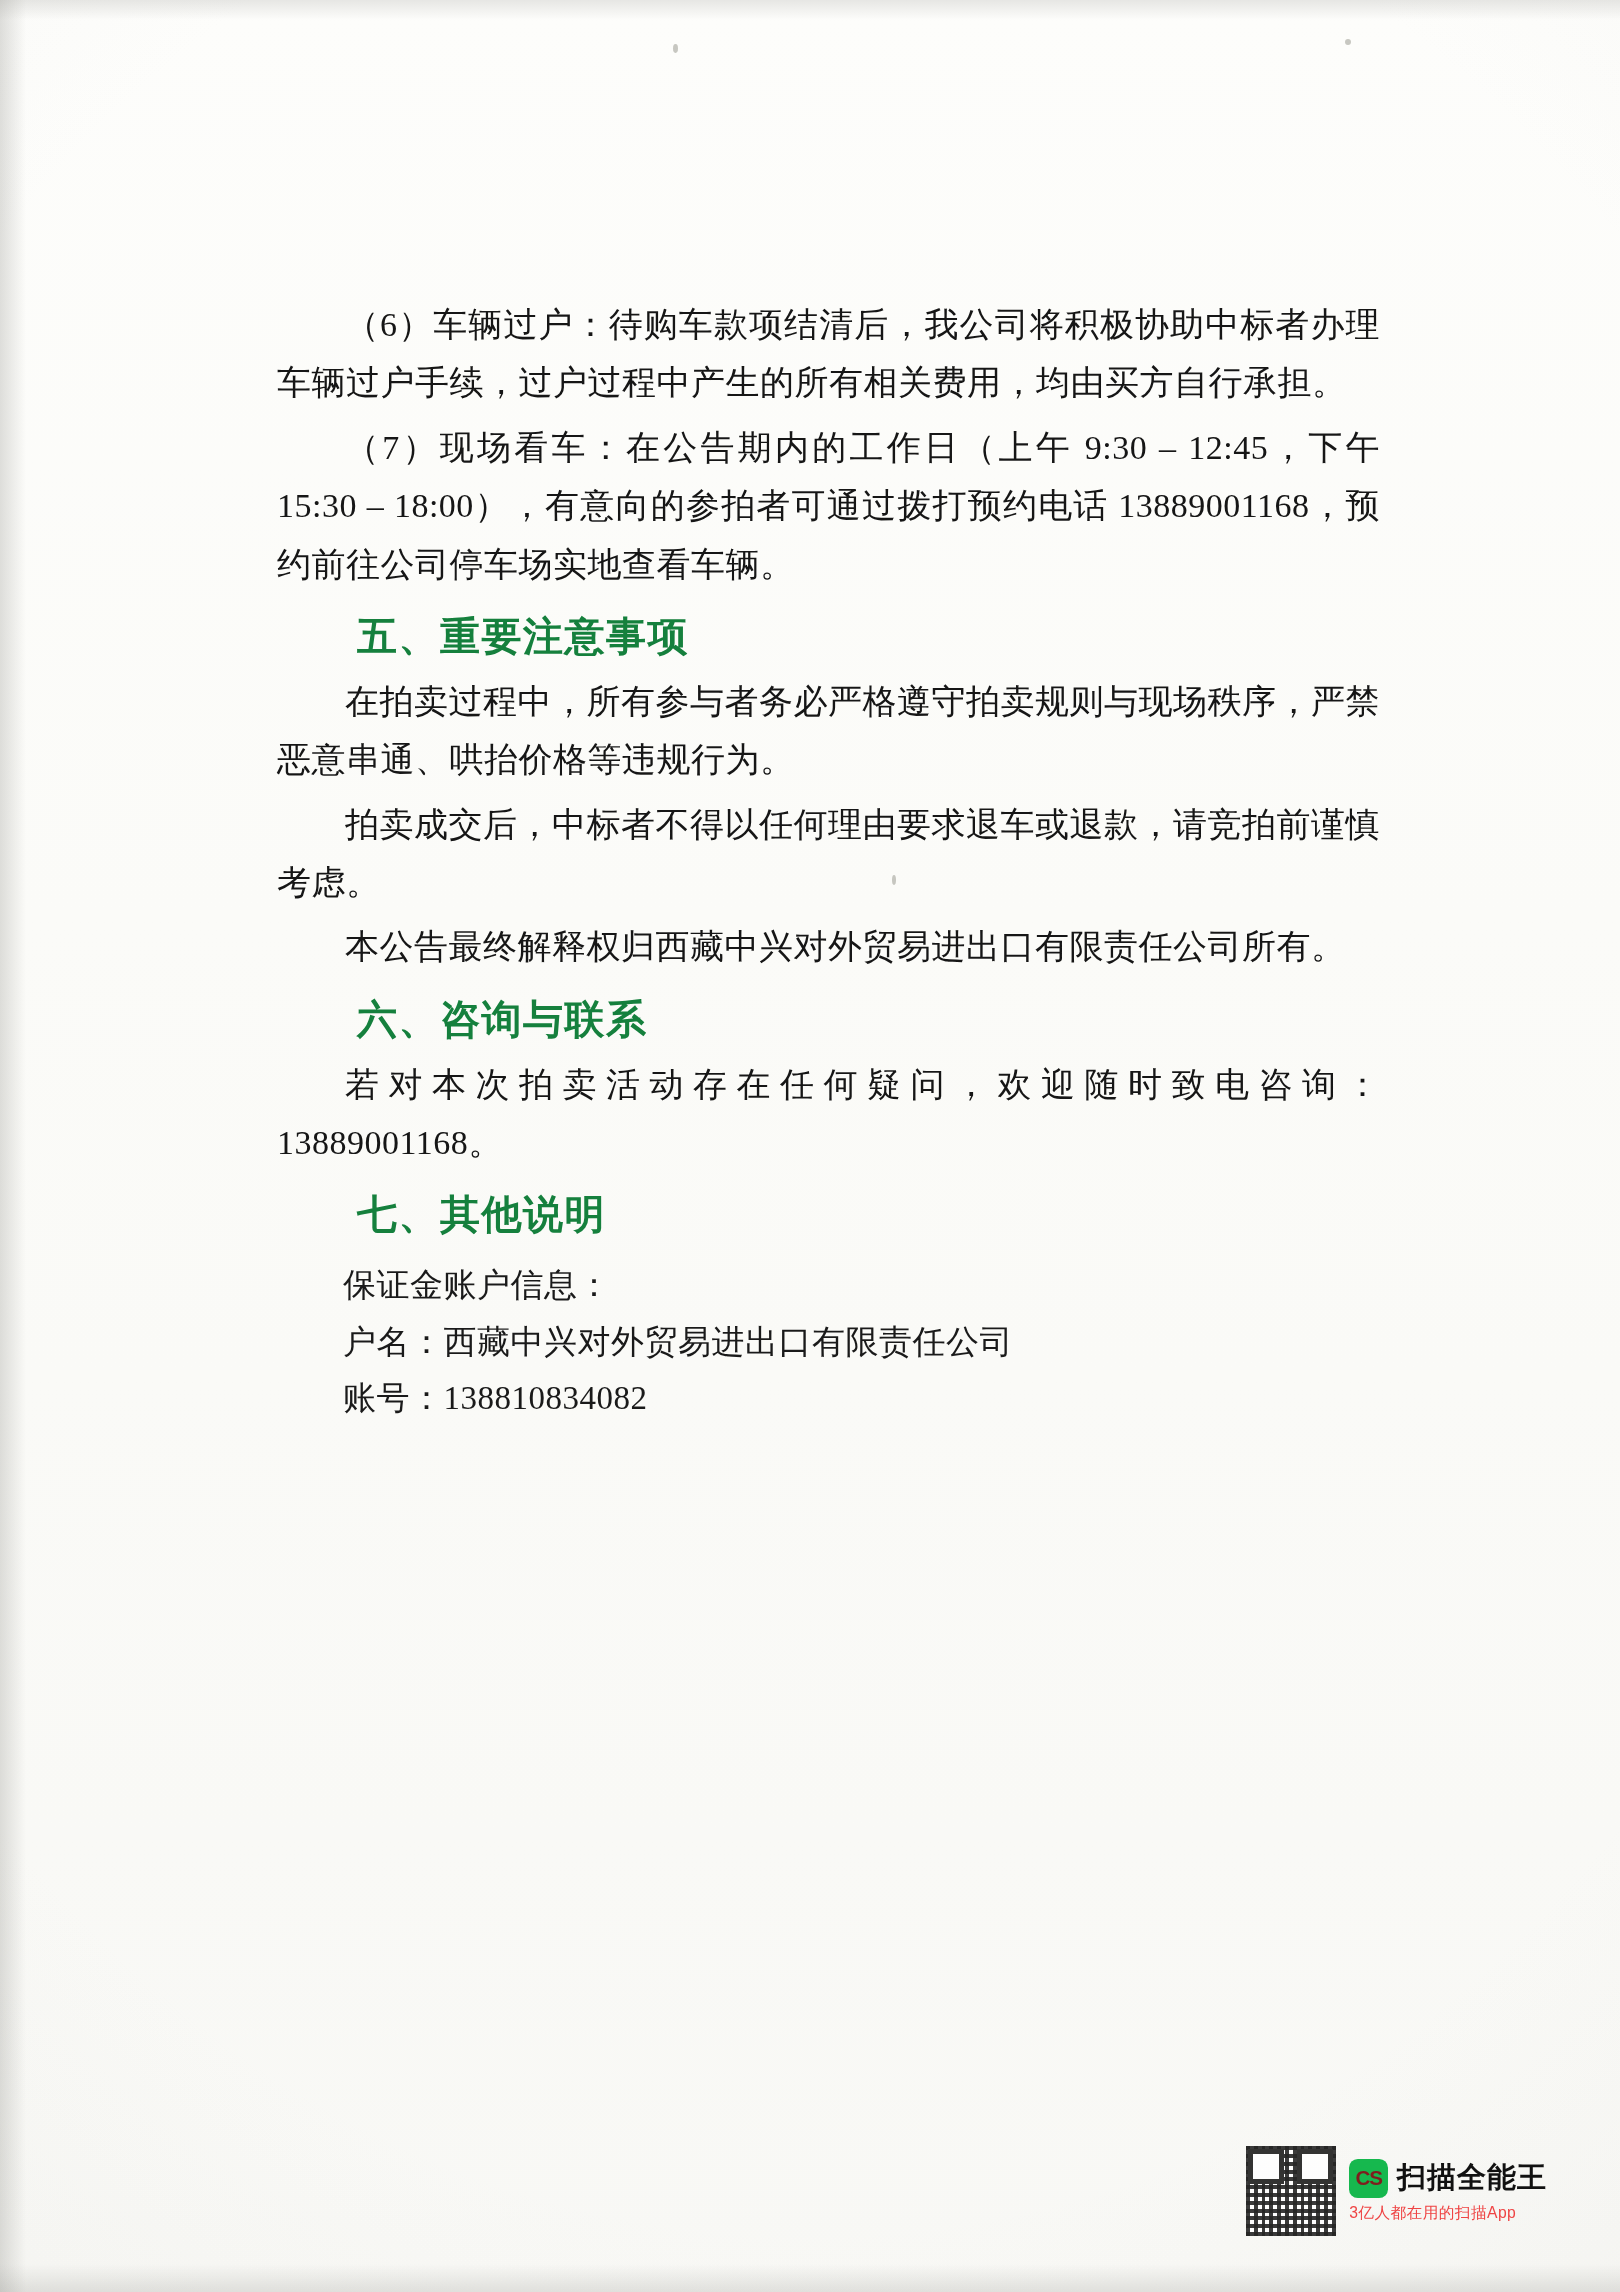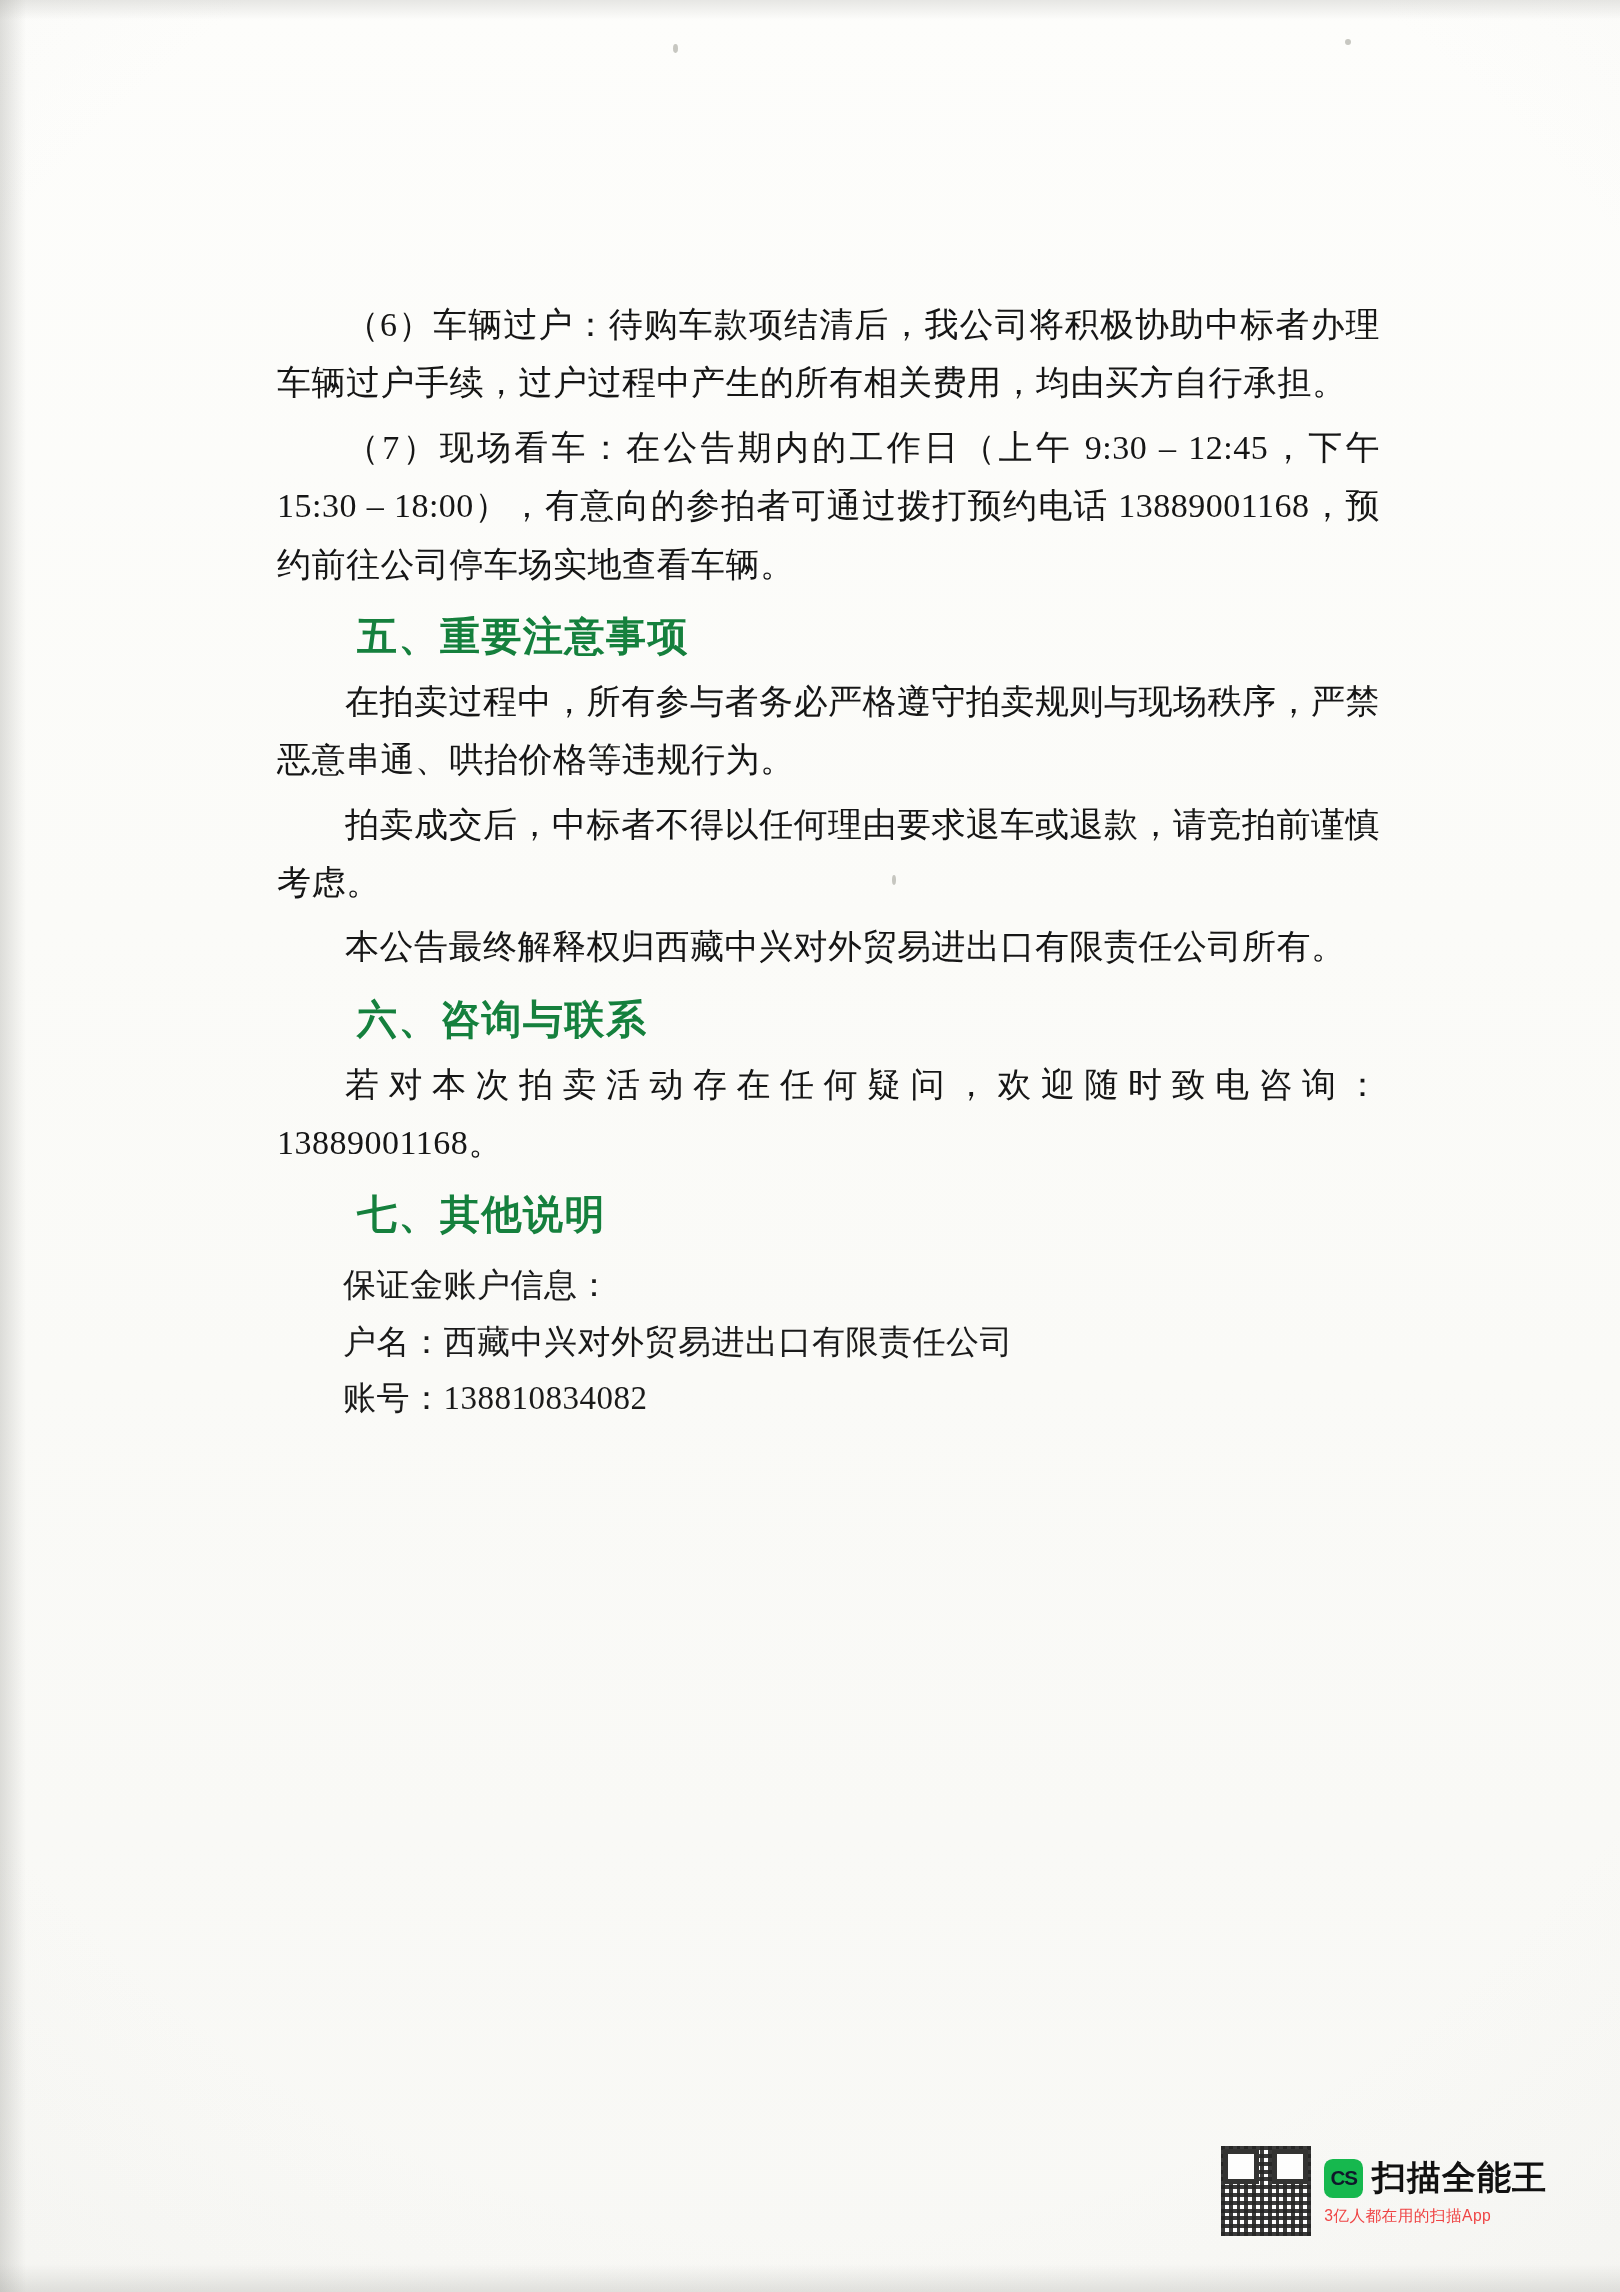--- a/index.html
+++ b/index.html
@@ -125,32 +125,32 @@
   .wm-main {
     display: flex;
     align-items: center;
     gap: 8.8px;
   }
   .cs-badge {
     width: 39px;
     height: 39px;
     border-radius: 8.8px;
     background: #16b84e;
-    color: #0f172a;
+    color: #7f1d1d;
     font-family: "Liberation Sans", sans-serif;
     font-weight: bold;
     font-size: 20.6px;
     display: flex;
     align-items: center;
     justify-content: center;
     letter-spacing: -1px;
   }
   .cs-title {
     font-family: "Liberation Sans", sans-serif;
-    font-size: 34px;
+    font-size: 29px;
     font-weight: bold;
     color: #111;
     letter-spacing: 1px;
   }
   .cs-sub {
     font-family: "Liberation Sans", sans-serif;
     font-size: 15.7px;
     color: #ef4444;
     margin-top: 4.9px;
     letter-spacing: 0.4px;

